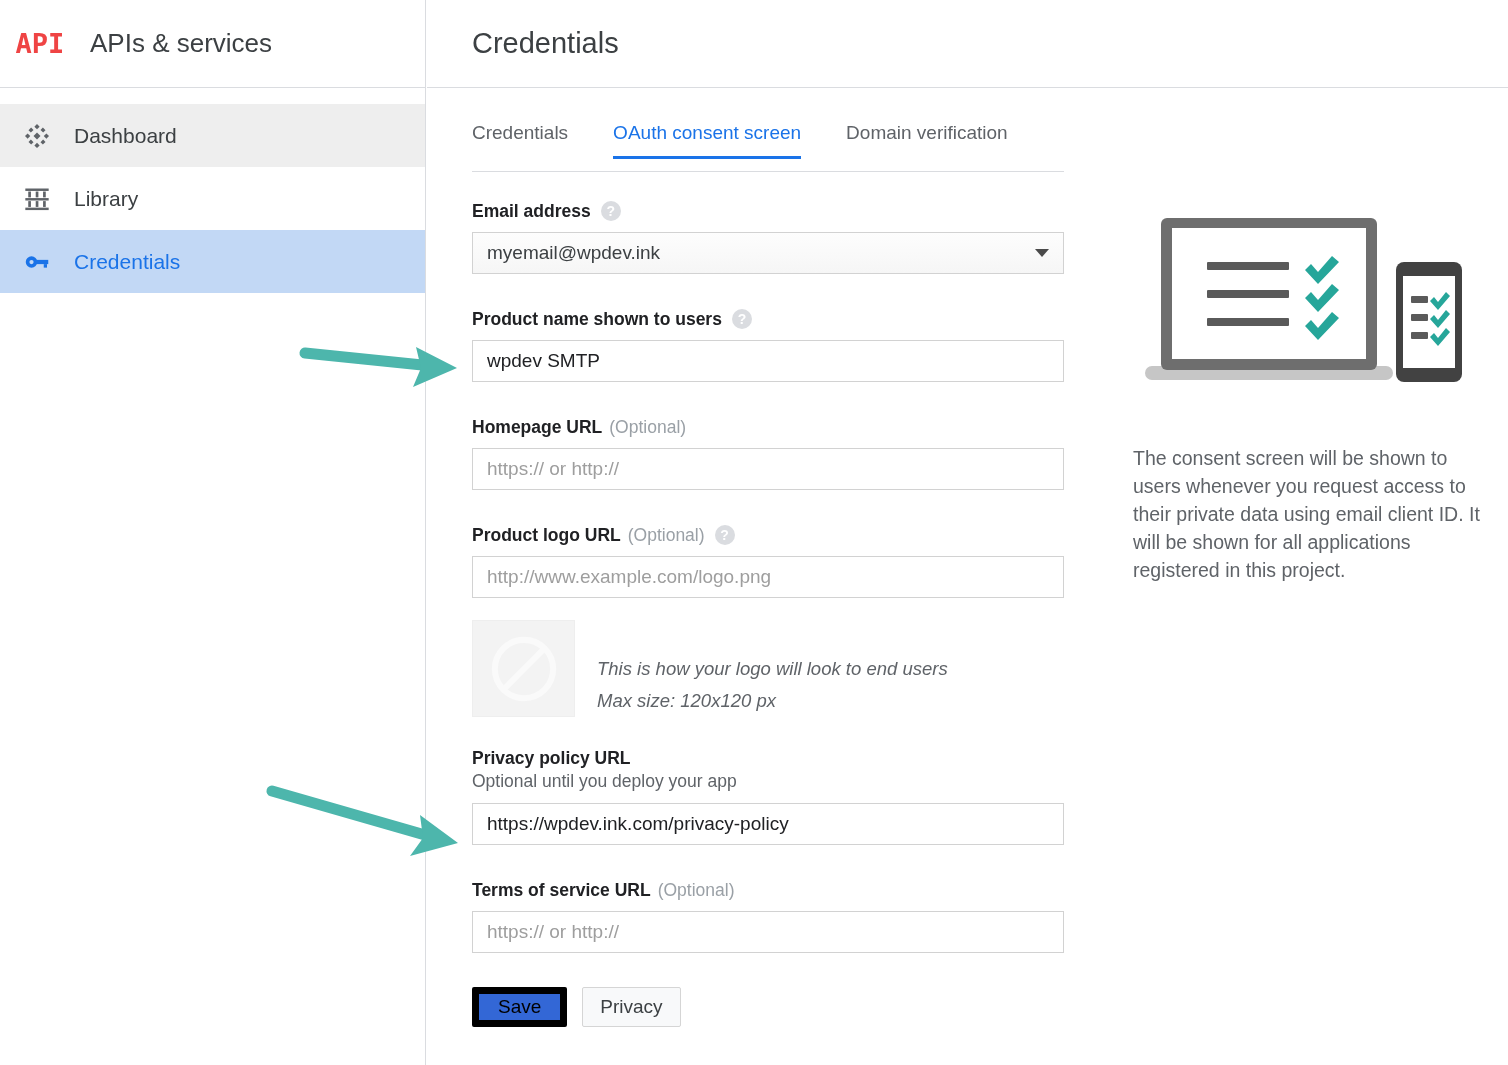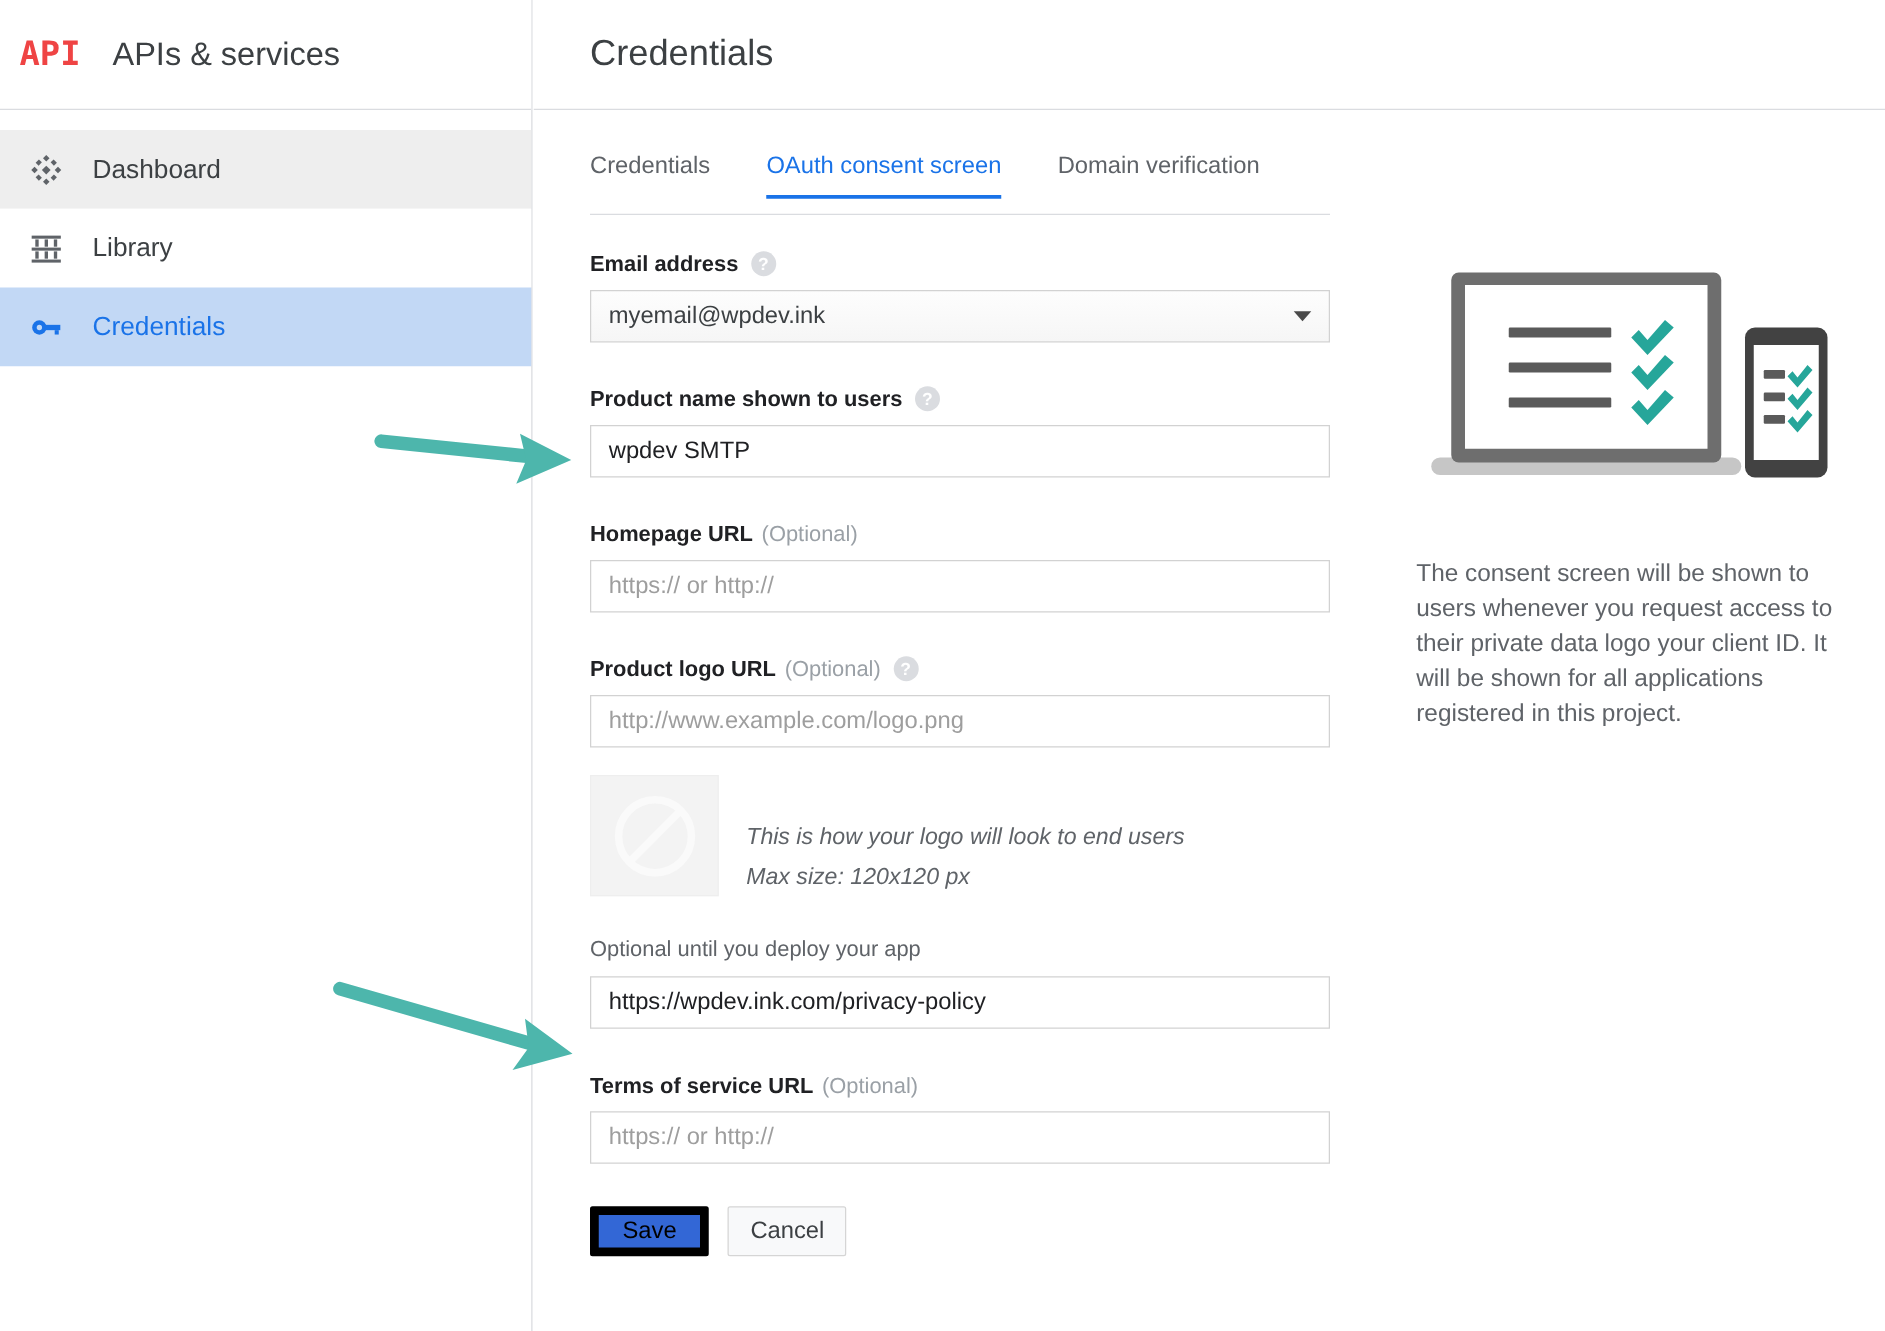--- a/index.html
+++ b/index.html
@@ -396,41 +396,44 @@
         </div>
         <div class="logo-text">
           <div>This is how your logo will look to end users</div>
           <div>Max size: 120x120 px</div>
         </div>
       </div>
 
       <div class="gap-md"></div>
 
       <div class="field">
+        <div class="flabel">
+          <span>Privacy policy URL</span>
+        </div>
         <div class="fsub">Optional until you deploy your app</div>
         <div class="ctrl">
           <span>https://wpdev.ink.com/privacy-policy</span>
         </div>
       </div>
 
       <div class="gap-lg"></div>
 
       <div class="field">
         <div class="flabel">
           <span>Terms of service URL</span>
           <span class="optional">(Optional)</span>
         </div>
         <div class="ctrl placeholder">
           <span>https:// or http://</span>
         </div>
       </div>
 
       <div class="actions">
         <div class="btn btn-primary">Save</div>
-        <div class="btn btn-secondary">Cancel</div>
+        <div class="btn btn-secondary">Privacy</div>
       </div>
 
     </div>
 
   </div>
 
   <div class="side-panel">
     <svg class="illus" viewBox="0 0 356 210">
 
       <rect x="12" y="166" width="248" height="14" rx="7" fill="#c6c6c6"></rect>
@@ -450,21 +453,21 @@
       <rect x="270" y="76" width="52" height="92" fill="#ffffff"></rect>
       <rect x="278" y="96" width="17" height="7" rx="1" fill="#5a5a5a"></rect>
       <rect x="278" y="114" width="17" height="7" rx="1" fill="#5a5a5a"></rect>
       <rect x="278" y="132" width="17" height="7" rx="1" fill="#5a5a5a"></rect>
       <path d="M301 97 l4 5 l8 -10 l4 4 l-12 14 l-8 -9 z" fill="#26a69a"></path>
       <path d="M301 115 l4 5 l8 -10 l4 4 l-12 14 l-8 -9 z" fill="#26a69a"></path>
       <path d="M301 133 l4 5 l8 -10 l4 4 l-12 14 l-8 -9 z" fill="#26a69a"></path>
     </svg>
 
     <div class="side-text">
-      <p>The consent screen will be shown to users whenever you request access to their private data logo your client ID. It will be shown for all applications registered in this project.</p>
+      <p>The consent screen will be shown to users whenever you request access to their private data using email client ID. It will be shown for all applications registered in this project.</p>
     </div>
   </div>
 
   <svg class="arrows" viewBox="0 0 1508 1065">
     <g>
       <line x1="305" y1="353" x2="432" y2="366" stroke="#4db6ac" stroke-width="11" stroke-linecap="round"></line>
       <path d="M416 347 L457 368 L413 387 L421 368 Z" fill="#4db6ac"></path>
     </g>
     <g>
       <line x1="272" y1="791" x2="432" y2="837" stroke="#4db6ac" stroke-width="11" stroke-linecap="round"></line>

